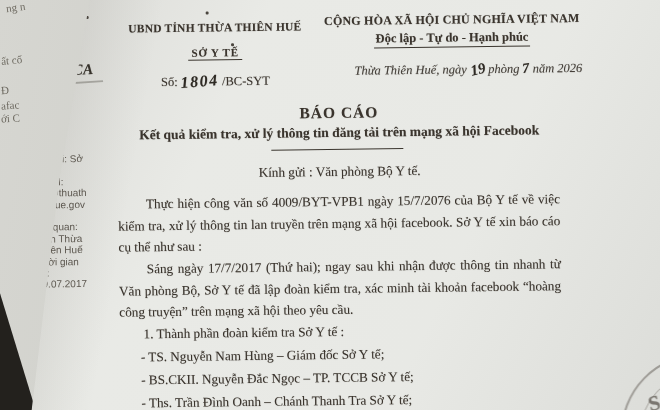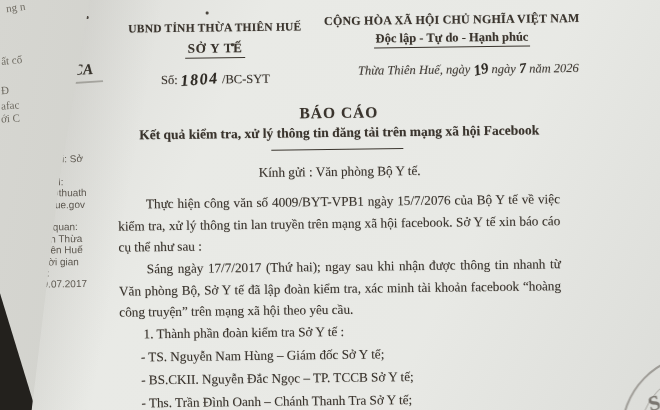--- a/index.html
+++ b/index.html
@@ -28,22 +28,22 @@
     filter:drop-shadow(-4px 2px 5px rgba(45,43,38,0.55)); }
   .paper::before { content:""; position:absolute; left:0; top:0; width:210px; height:100%;
     background:linear-gradient(100deg, rgba(110,106,96,0.30) 0%, rgba(110,106,96,0.10) 32%, rgba(0,0,0,0) 58%); }
 
   .doc { position:absolute; inset:0; transform:rotate(-0.7deg);
     color:#3a342d; text-shadow:0.2px 0.2px 0.7px rgba(58,52,45,0.35); }
 
   
   .hdr-left { position:absolute; left:128px; top:20px; width:178px; text-align:center; }
   .org-parent { font-size:11.5px; font-weight:600; letter-spacing:0.2px; white-space:nowrap; }
-  .org-name { display:inline-block; font-size:13px; font-weight:700; letter-spacing:0.8px;
-    border-bottom:1.4px solid #39342d; padding:0 3px 1px; margin-top:7px; }
+  .org-name { display:inline-block; font-size:11px; font-weight:700; letter-spacing:0.8px;
+    border-bottom:1.4px solid #39342d; padding:0 3px 1px; margin-top:13px; }
   .doc-number { margin-top:11px; font-size:12.5px; white-space:nowrap; }
   .hand { display:inline-block; font-style:italic; font-weight:700; color:#2e2a24; }
   .hand.num1804 { font-size:16px; letter-spacing:1.5px; transform:rotate(-4deg) translateY(1px); }
   .hand.day   { font-size:15px; transform:rotate(-12deg) translateY(1px); }
   .hand.month { font-size:14px; transform:rotate(-6deg); }
 
   
   .hdr-right { position:absolute; left:306px; top:14px; width:296px; text-align:center; }
   .nat1 { font-size:12px; font-weight:700; letter-spacing:0.2px; white-space:nowrap; }
   .nat2 { display:inline-block; font-size:12.5px; font-weight:700;
@@ -129,21 +129,21 @@
           <span>/BC-SYT</span>
         </div>
       </div>
 
       <div class="hdr-right">
         <div class="nat1">CỘNG HÒA XÃ HỘI CHỦ NGHĨA VIỆT NAM</div>
         <div><span class="nat2">Độc lập - Tự do - Hạnh phúc</span></div>
         <div class="date-line">
           <span>Thừa Thiên Huế, ngày</span>
           <span class="hand day">19</span>
-          <span>ngày</span>
+          <span>phòng</span>
           <span class="hand month">7</span>
           <span>năm 2026</span>
         </div>
       </div>
 
       <div class="vgca">
         <div class="vgca-row">
           <span>
             <svg width="20" height="17" viewBox="0 0 20 17" fill="none">
               <path d="M1 10 L8 16 L19 1" stroke="#36322b" stroke-width="3" fill="none"></path>

